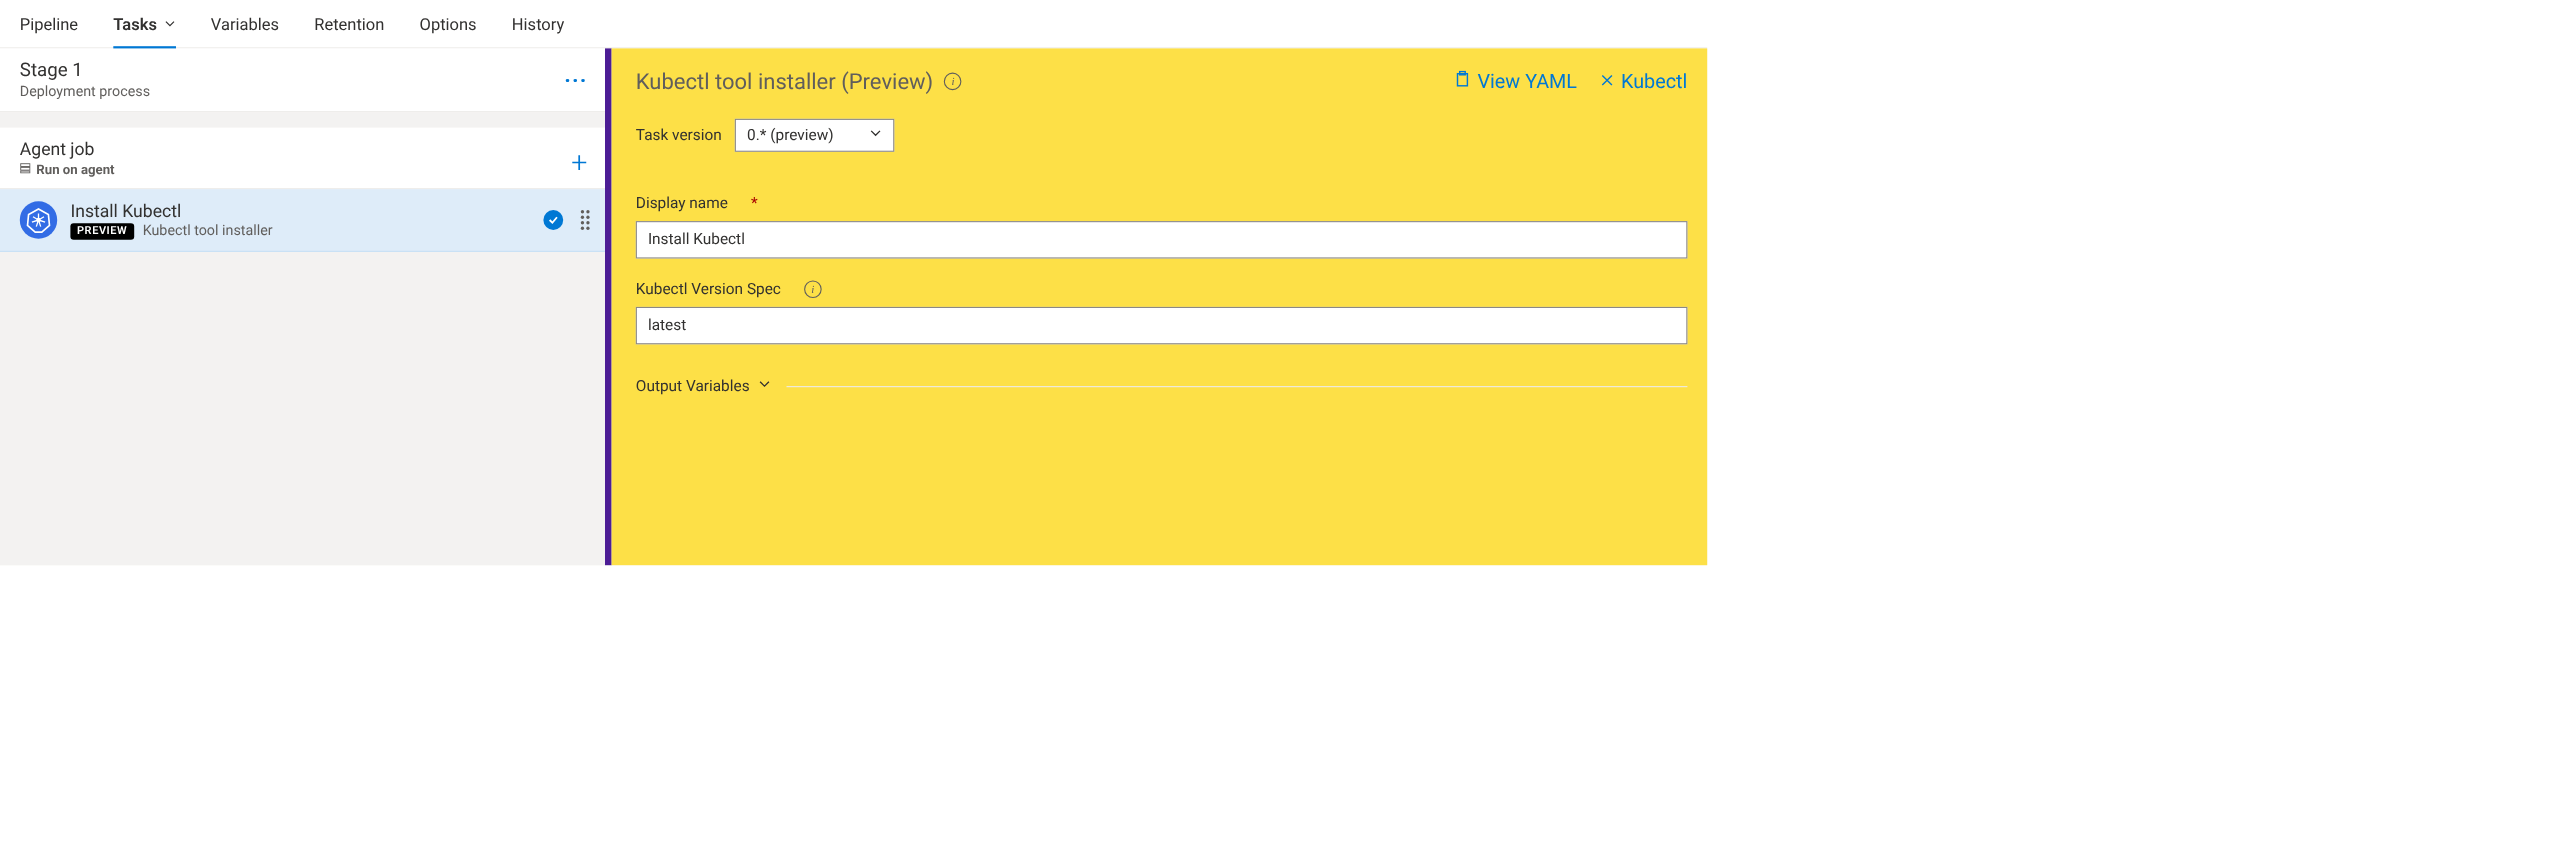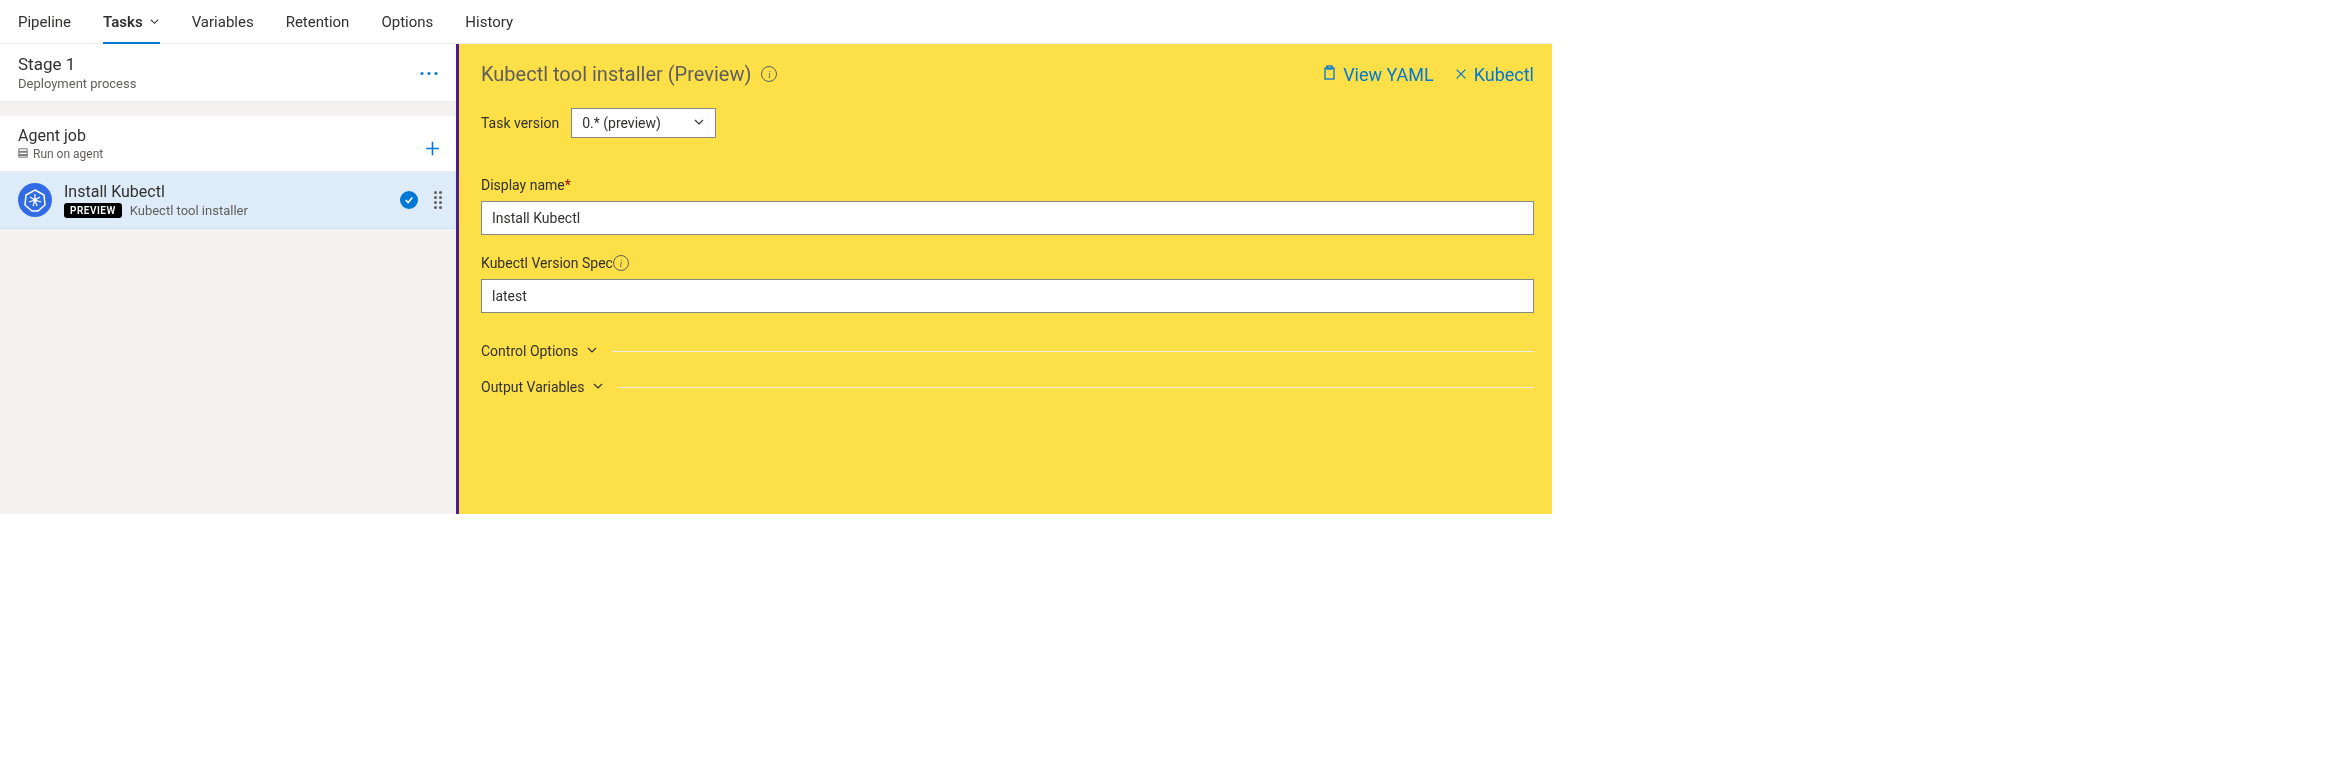--- a/index.html
+++ b/index.html
@@ -51,23 +51,23 @@
     .tab-chevron {
       margin-left: 6px;
       display: inline-flex;
     }
     
     .main {
       display: flex;
       background: #f3f2f1;
     }
     .left-col {
-      width: 459px;
+      width: 556px;
       flex-shrink: 0;
-      border-right: 3px solid #4c1d95;
+      border-right: 6px solid #4c1d95;
       display: flex;
       flex-direction: column;
       background: #f3f2f1;
       min-height: 470px;
     }
     .right-col {
       flex: 1;
       padding: 18px 18px 18px 22px;
       background: #fde047;
     }
@@ -110,20 +110,21 @@
       font-size: 16px;
       color: #323130;
     }
     .agent-sub {
       font-size: 12px;
       color: #605e5c;
       display: flex;
       align-items: center;
       gap: 5px;
       margin-top: 2px;
+      font-weight: bold;
     }
     .agent-icon svg {
       width: 10px;
       height: 10px;
     }
     .plus-icon {
       color: #0078d4;
       font-size: 26px;
       font-weight: 300;
       cursor: pointer;
@@ -256,21 +257,21 @@
       gap: 12px;
       margin-bottom: 39px;
     }
     .form-label {
       font-size: 14px;
       color: #323130;
     }
     .form-label-block {
       display: flex;
       align-items: center;
-      gap: 0;
+      gap: 21px;
       margin-bottom: 8px;
     }
     .required {
       color: #a80000;
     }
     .select-box {
       border: 1px solid #8a8886;
       padding: 6px 10px;
       display: flex;
       align-items: center;
@@ -459,29 +460,20 @@
       </div>
 
       <div class="form-group">
         <div class="form-label-block">
           <span class="form-label">Kubectl Version Spec</span>
           <span class="info-circle">i</span>
         </div>
         <input class="text-input" type="text" value="latest" style="">
       </div>
 
-      <div class="section-row">
-        <span>Control Options</span>
-        <span class="chevron-down">
-          <svg viewBox="0 0 12 12">
-              <path d="M2 4 L6 8 L10 4" stroke="#323130" stroke-width="1.2" fill="none"></path>
-            </svg>
-        </span>
-        <div class="section-divider"></div>
-      </div>
 
       <div class="section-row">
         <span>Output Variables</span>
         <span class="chevron-down">
           <svg viewBox="0 0 12 12">
               <path d="M2 4 L6 8 L10 4" stroke="#323130" stroke-width="1.2" fill="none"></path>
             </svg>
         </span>
         <div class="section-divider"></div>
       </div>

